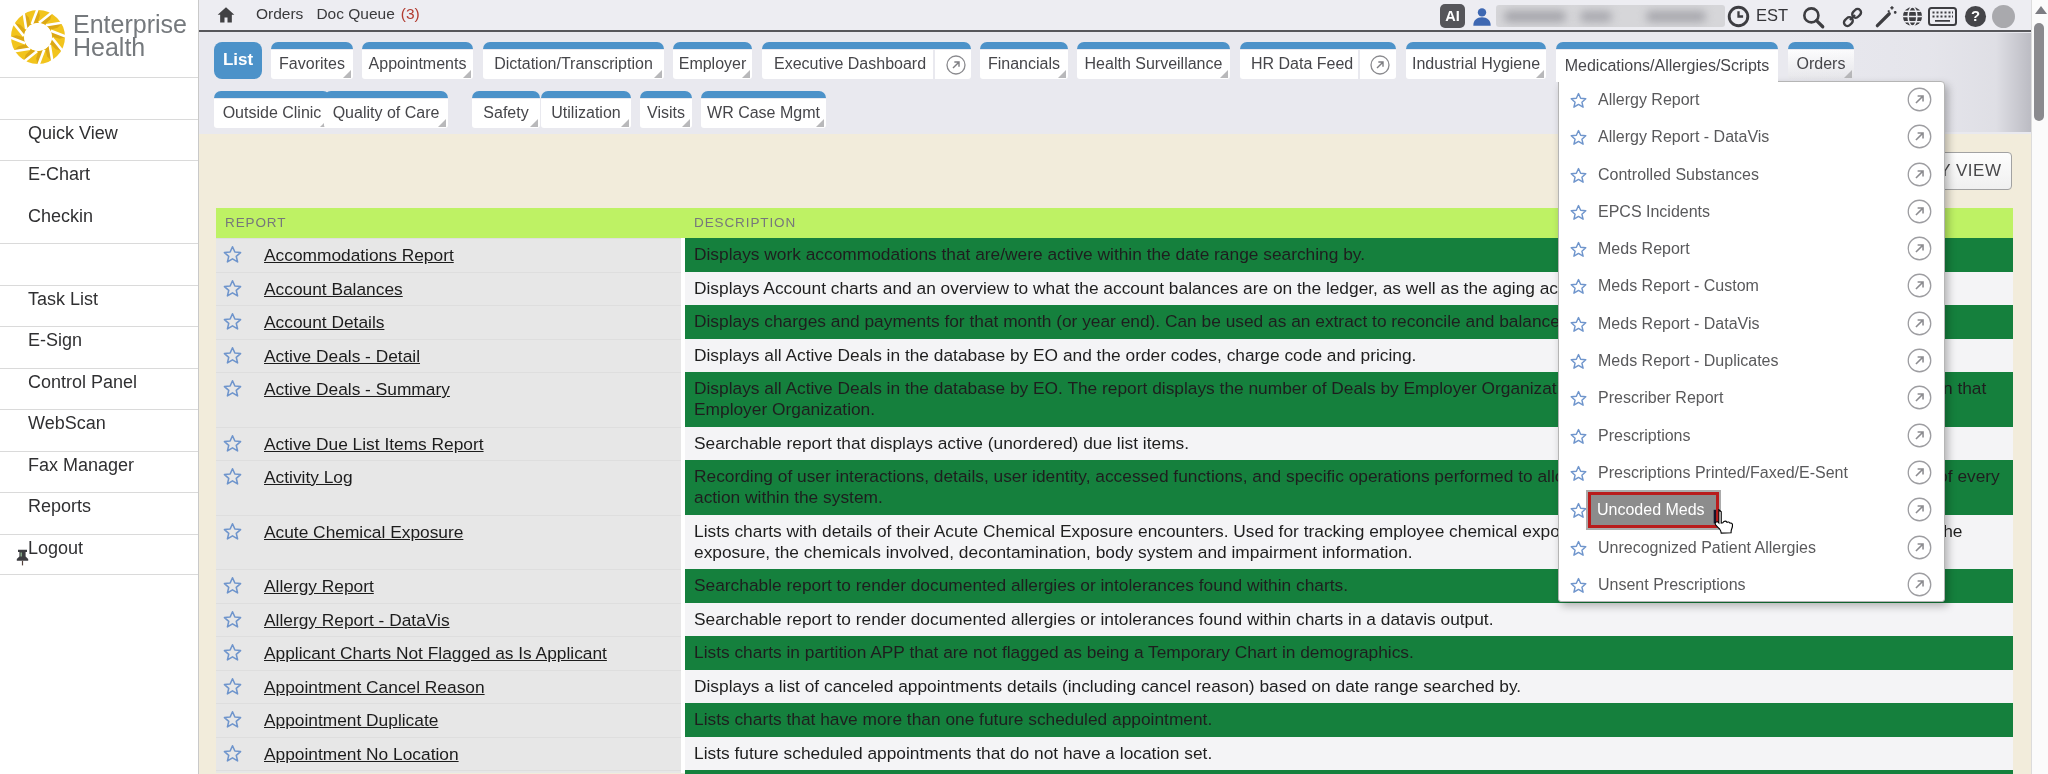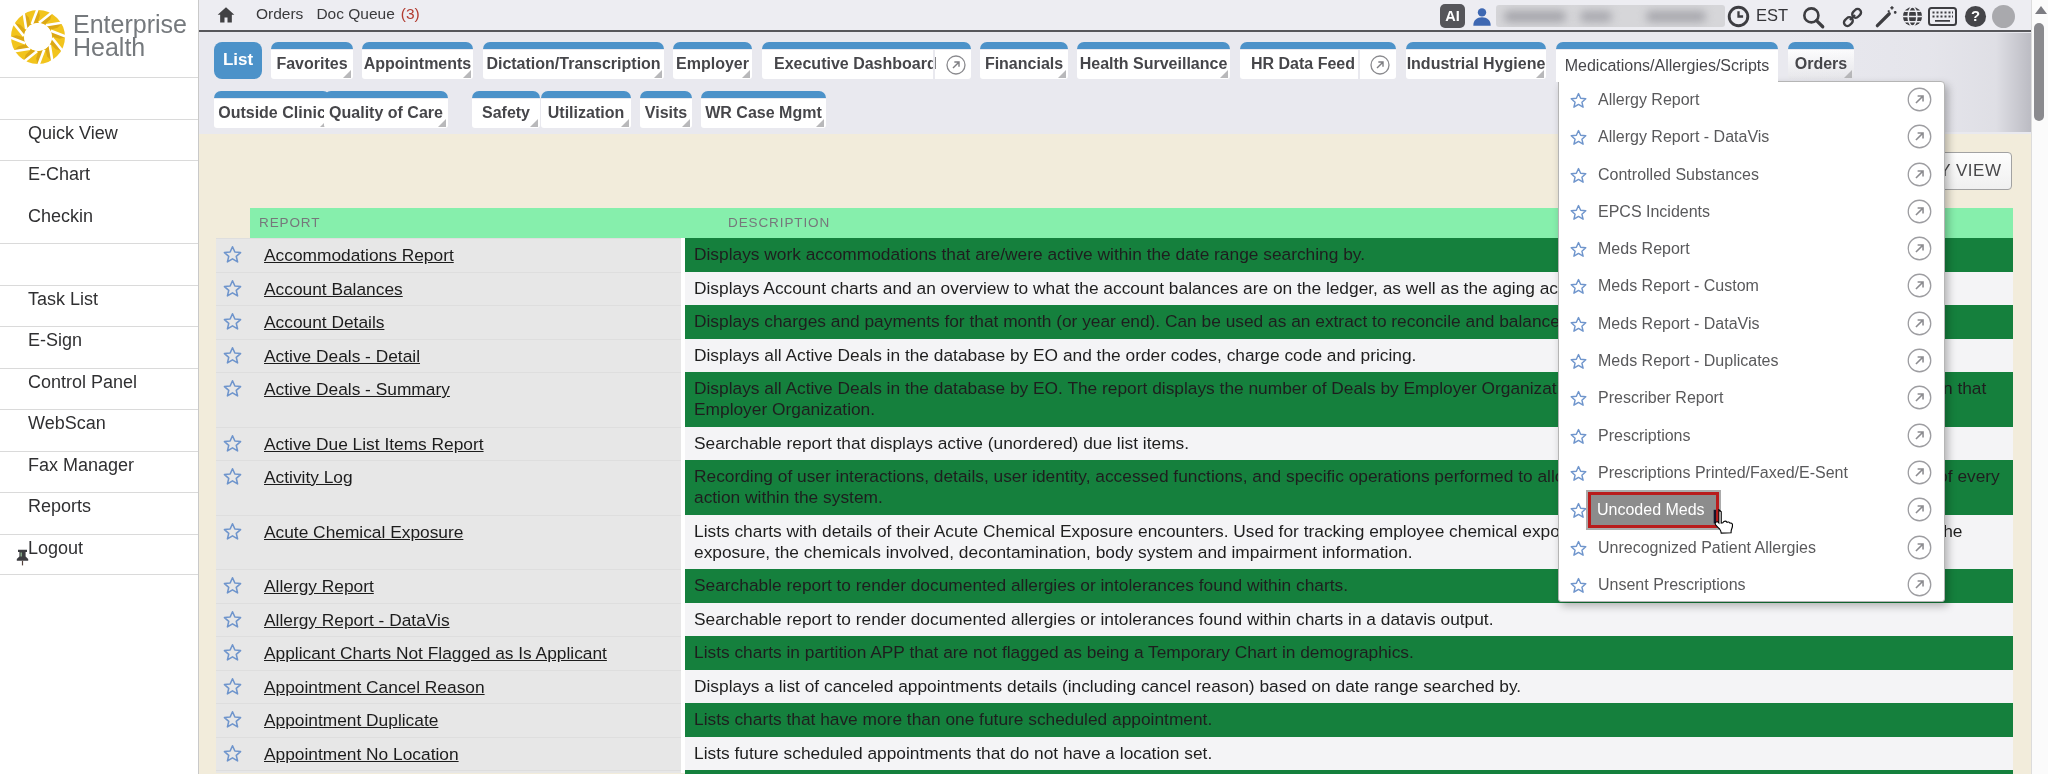--- a/index.html
+++ b/index.html
@@ -15,32 +15,32 @@
 
 
 #topbar { left:199px; top:0; width:1832px; height:32px; background:#EDEDF2; border-bottom:2px solid #57575b; }
 #crumbs { left:56px; top:6px; font-size:15.5px; color:#3a3a3c; }
 #crumbs .red { color:#b23b30; }
 
 
 #tabbar { left:199px; top:32px; width:1832px; height:104px; background:#E9E9EF; border-bottom:2px solid #8e8e92; }
 .tab { position:absolute; }
 .tab .cap { position:absolute; left:0; top:0; width:100%; height:7px; border-radius:8px 8px 0 0; background:#4C92C9; }
-.tab .tbody { position:absolute; left:0; top:8px; width:100%; height:29px; background:#fff; border-radius:0 0 3px 3px; font-size:16px; color:#46464a; text-align:center; line-height:28px; white-space:nowrap;font-weight:bold; }
+.tab .tbody { position:absolute; left:0; top:8px; width:100%; height:29px; background:#fff; border-radius:0 0 3px 3px; font-size:16px; color:#46464a; text-align:center; line-height:28px; white-space:nowrap; }
 .tab .tri { position:absolute; right:2px; bottom:1px; width:0; height:0; border-left:8px solid transparent; border-bottom:8px solid #b8b8ba; }
 #tab-list { left:214px; top:42px; width:48px; height:37px; background:#4C92C9; border-radius:8px; color:#fff; font-weight:bold; font-size:17px; text-align:center; line-height:36px; }
 #tabgrad { left:1780px; top:33px; width:251px; height:99px; background:linear-gradient(90deg, rgba(100,100,110,0) 0%, rgba(100,100,110,0.03) 60%, rgba(100,100,110,0.08) 86%, rgba(100,100,110,0.34) 100%); z-index:5; }
 
 
 #content { left:199px; top:134px; width:1832px; height:640px; background:#F2ECDB; }
 #viewbtn { left:1860px; top:152px; width:152px; height:38px; background:linear-gradient(#fdfdfd,#f0f0f0); border:1px solid #a2a2a2; border-radius:4px; font-size:17px; color:#48484a; text-align:right; line-height:36px; padding-right:16px; letter-spacing:0.5px; white-space:nowrap; overflow:hidden; }
 
 
 #tbl { left:216px; top:208px; width:1797px; }
-#thead { height:30px; background:#86efac; position:relative;margin-left:34px; }
+#thead { height:30px; background:#bef264; position:relative; }
 #thead div { position:absolute; top:7px; font-size:13.5px; color:#76777b; letter-spacing:0.9px; }
 .row { display:flex; width:1797px;justify-content:space-between; }
 .c1 { width:465px; background:#E7E7E7; border-top:1px solid #dedede; position:relative; flex:none; }
 .gut { width:4px; background:#F2ECDB00; flex:none; background:#fff; }
 .c2 { flex:1; font-size:17.33px; line-height:21px; color:#1e1e1e; padding:6px 0 0 9px; white-space:nowrap; overflow:hidden; }
 .row.alt .c2 { background:#F4F4F6; }
 .row:not(.alt) .c2 { background:#15803d; }
 .star { position:absolute; left:6px; top:5px; }
 .c1 a { position:absolute; left:48px; top:6px; font-size:17.33px; color:#1c1c1c; text-decoration:underline; white-space:nowrap; }
 

